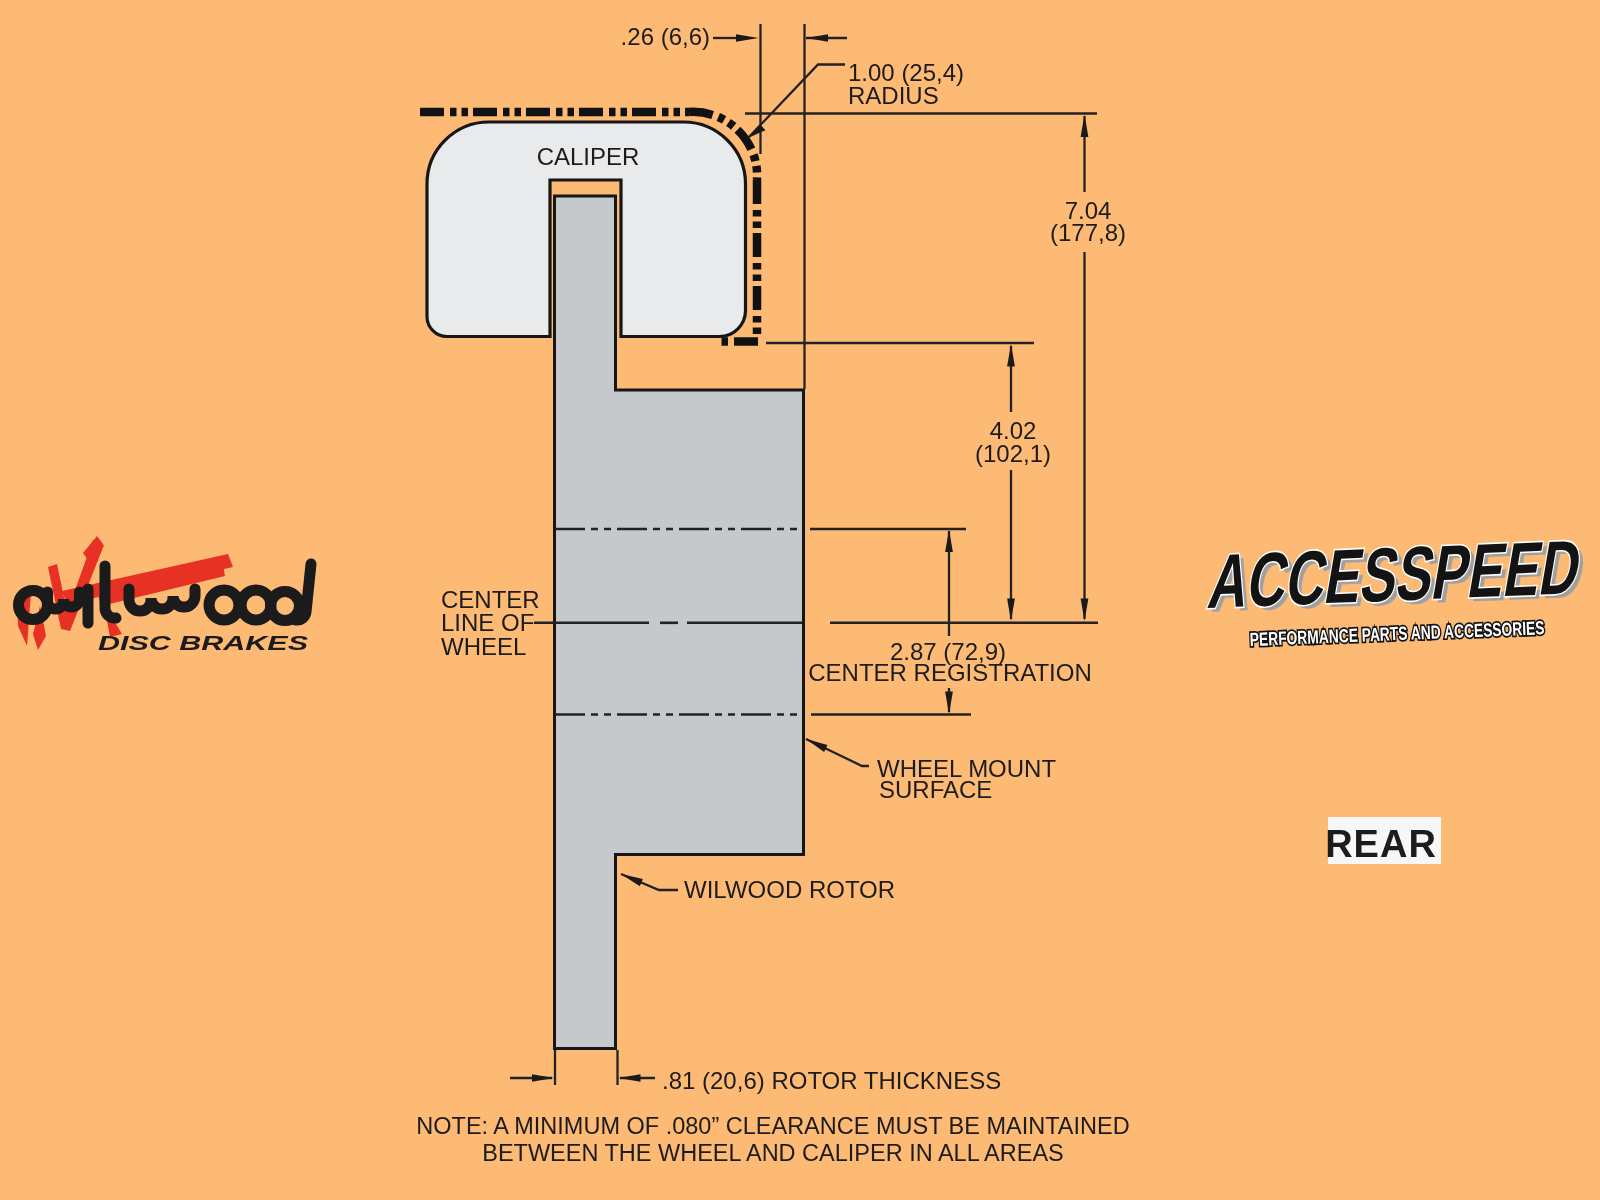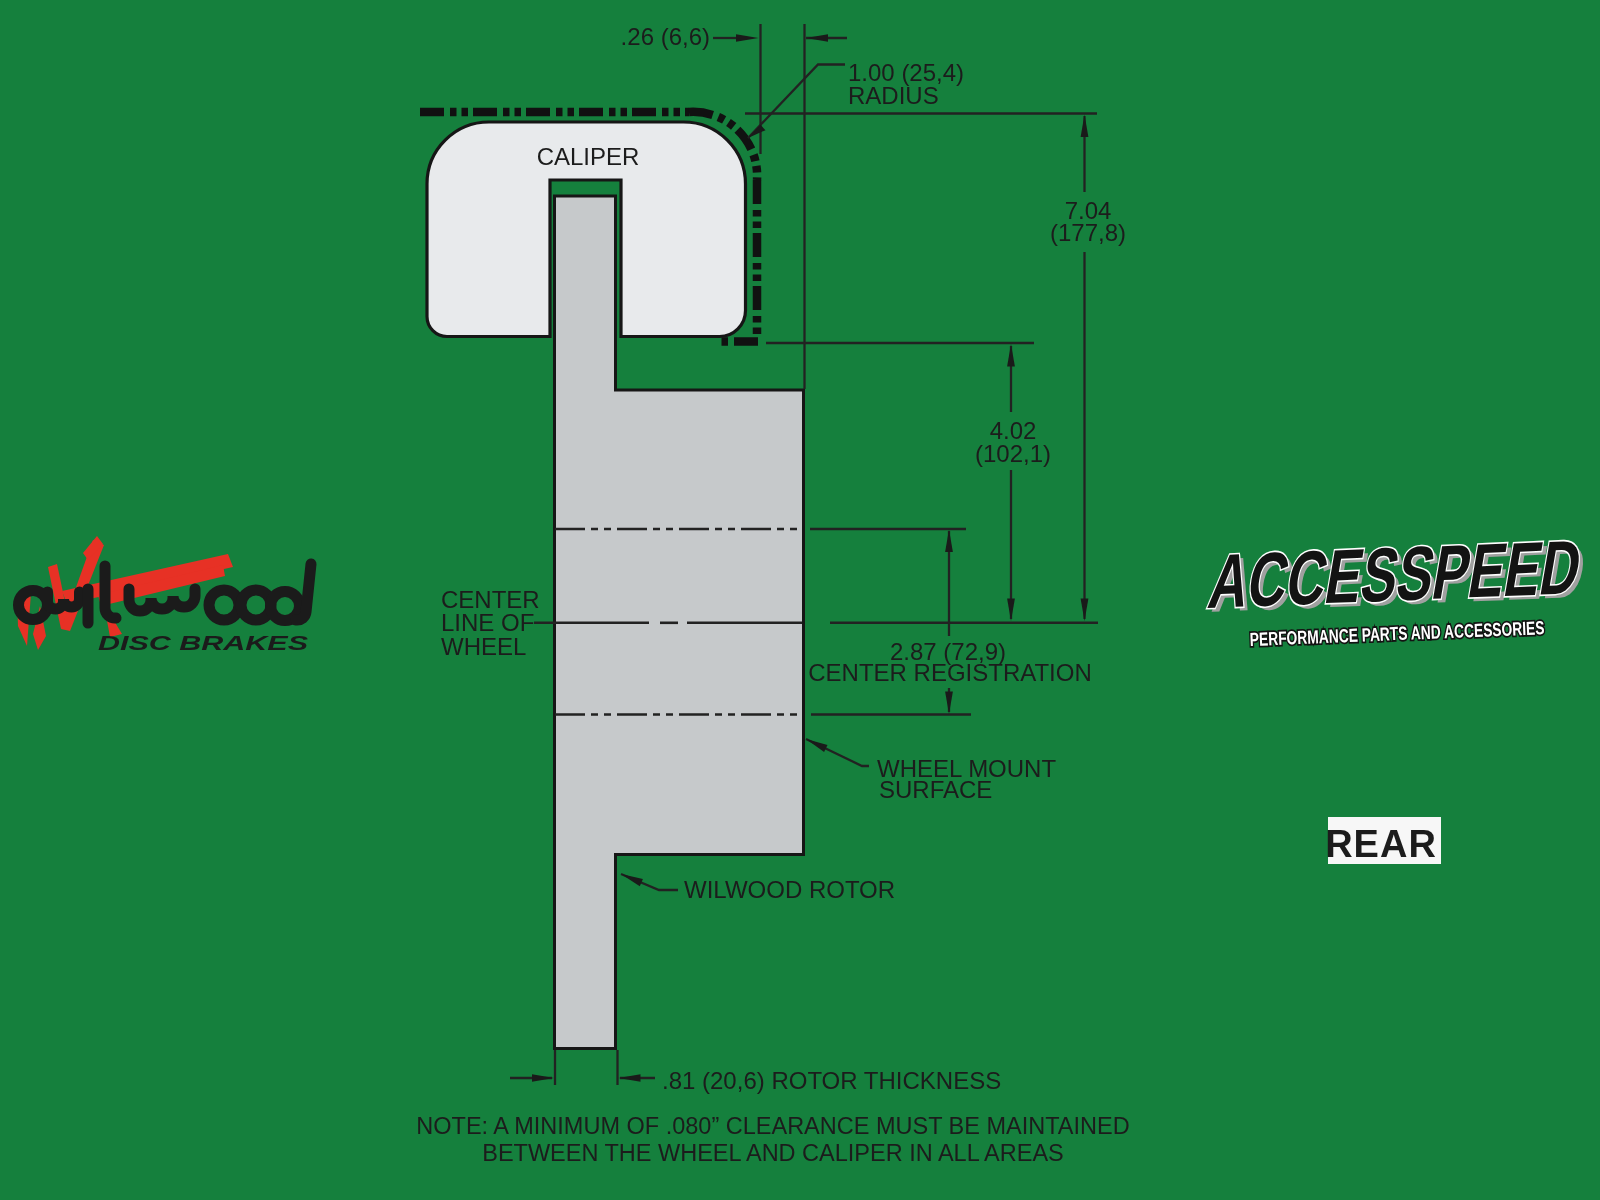--- a/index.html
+++ b/index.html
@@ -1,16 +1,16 @@
 <!DOCTYPE html>
 <html><head>
 <meta charset="utf-8">
 <style>
   html,body{margin:0;padding:0;background:#ffffff;}
-  #page{position:relative;width:1600px;height:1200px;background:#15803d;overflow:hidden;
+  #page{position:relative;width:1600px;height:1200px;background:#fdba74;overflow:hidden;
         font-family:"Liberation Sans", sans-serif;}
   svg{position:absolute;left:0;top:0;}
 </style>
 </head>
 <body>
 <div id="page">
 <svg width="1600" height="1200" viewBox="0 0 1600 1200">
 
   <g stroke="#111111" fill="none" stroke-width="8.5" stroke-dasharray="24 6 6.5 5 6.5 5">
     <path d="M 420 112 H 689"></path>

